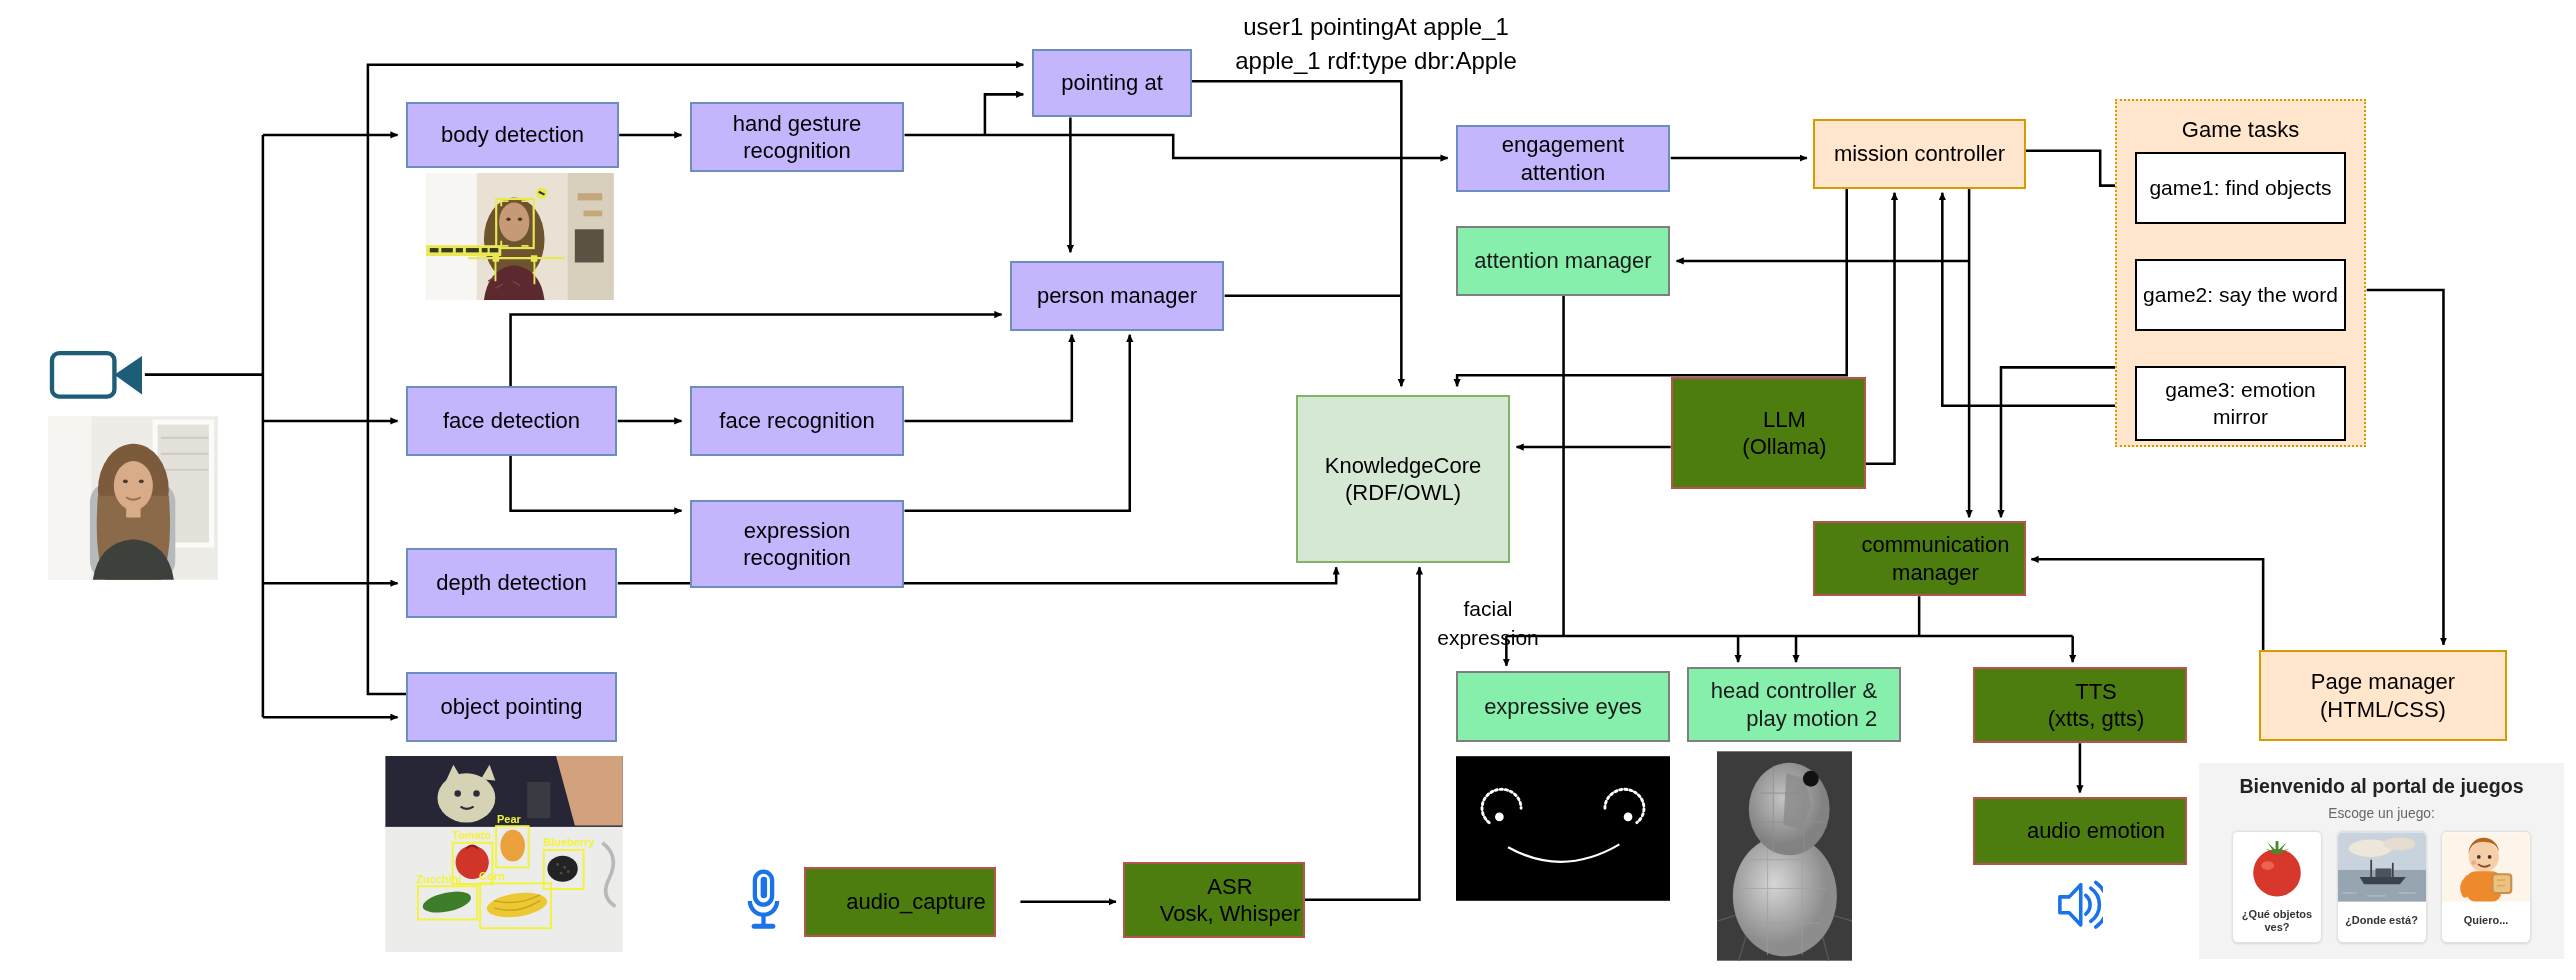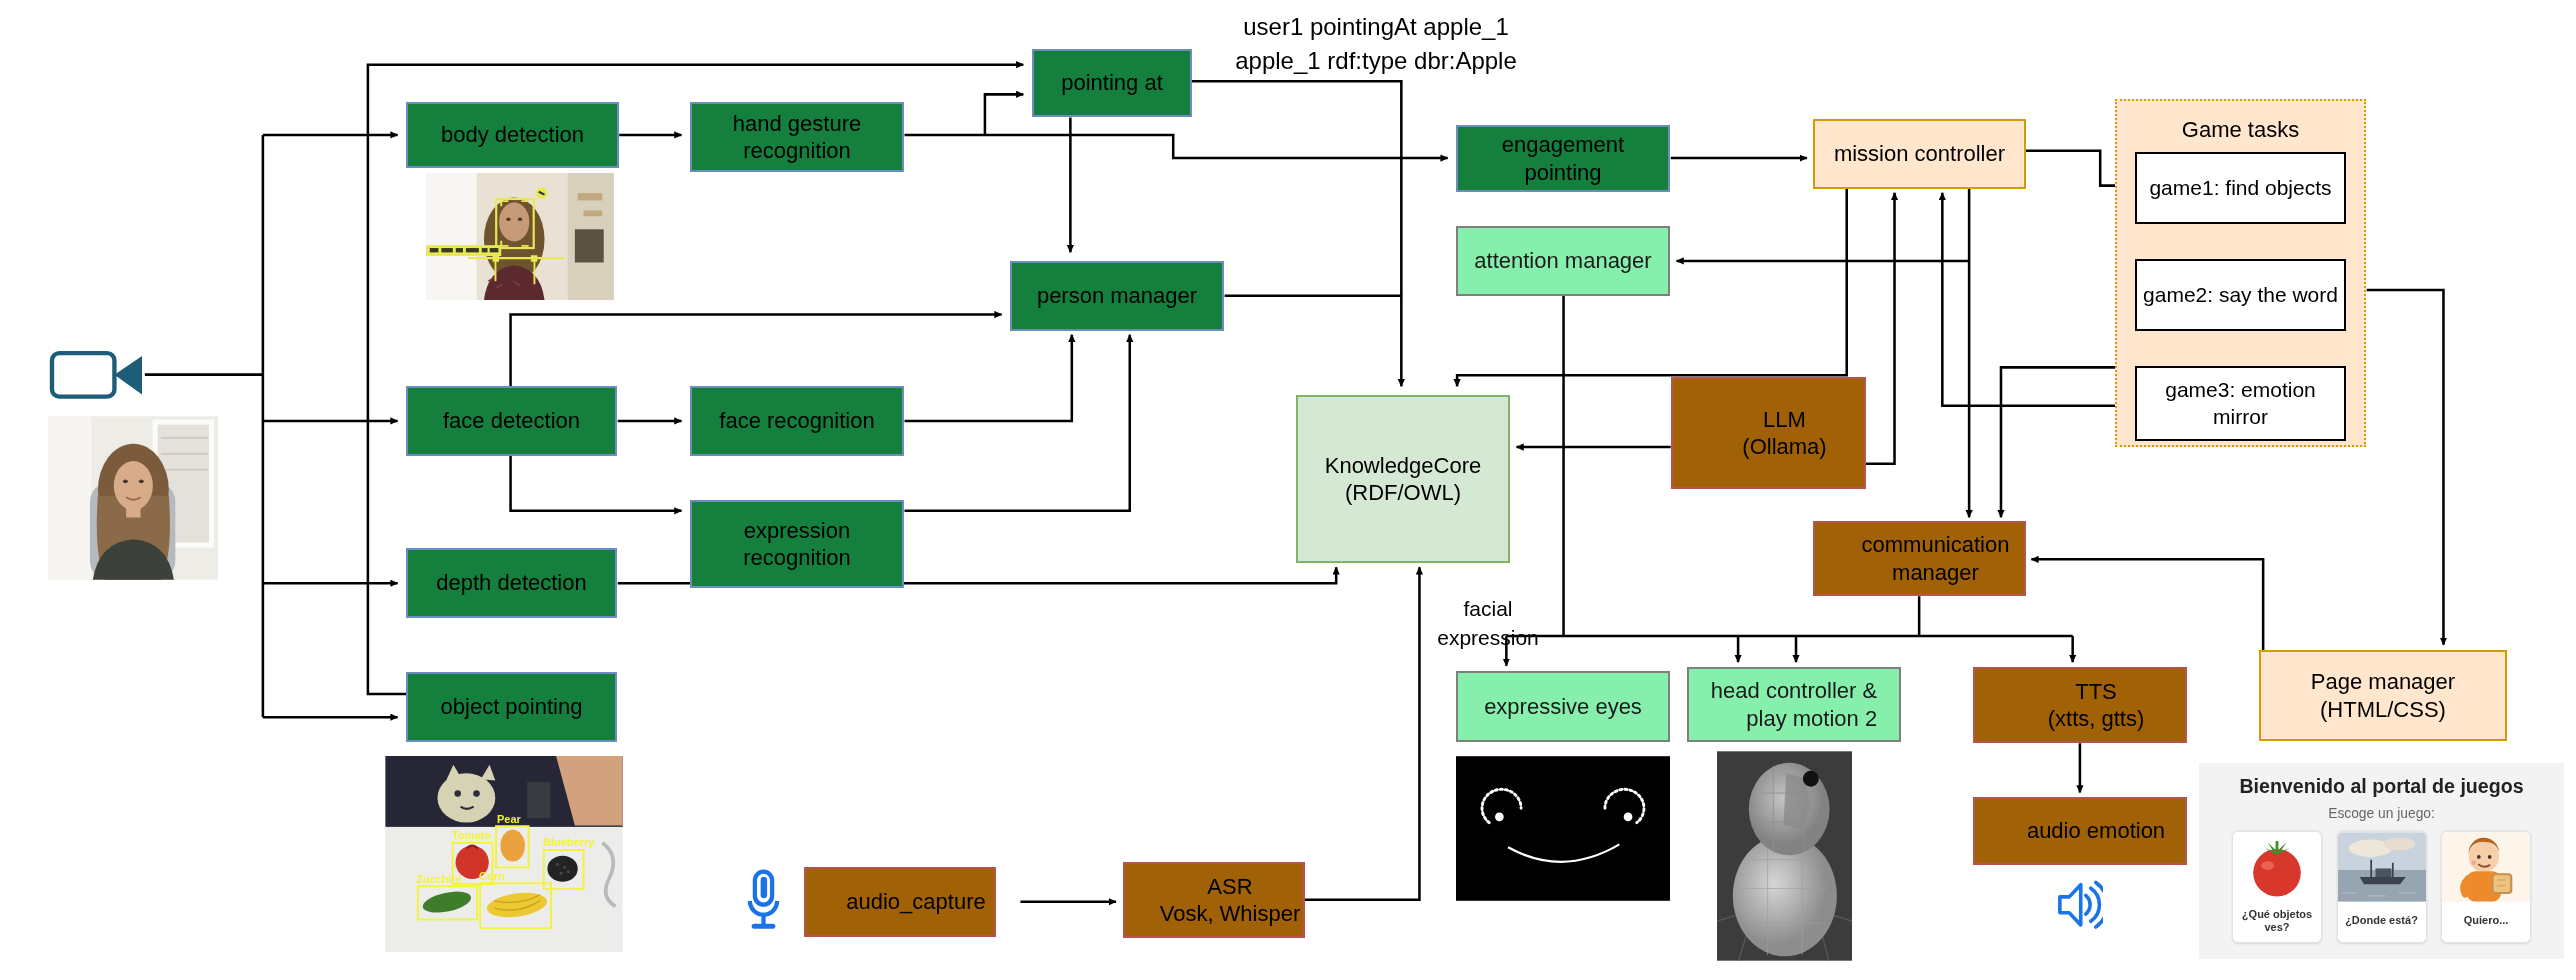--- a/index.html
+++ b/index.html
@@ -2,23 +2,23 @@
 <html style="font-size:11.6px"><head>
 <meta charset="utf-8">
 <style>
   html,body{margin:0;padding:0;}
   body{width:2576px;height:981px;position:relative;background:#ffffff;
        font-family:"Liberation Sans", sans-serif;color:#000;}
   #edges{position:absolute;left:0;top:0;width:2576px;height:981px;z-index:1;}
   .node{position:absolute;display:flex;align-items:center;justify-content:center;
         text-align:center;font-size:22px;line-height:1.25;white-space:pre-line;
         box-sizing:border-box;z-index:2;}
-  .blue{background:#15803d;border:2.2px solid #6c8ebf;}
+  .blue{background:#c4b5fd;border:2.2px solid #6c8ebf;}
   .green{background:#d5e8d4;border:2.2px solid #82b366;}
-  .pink{background:#a16207;border:2.2px solid #b85450;padding-left:32px;}
+  .pink{background:#4d7c0f;border:2.2px solid #b85450;padding-left:32px;}
   .orangebox{background:#ffe6cc;border:2.2px solid #d79b00;}
   .thick{border-width:2.9px;}
   .gray{background:#86efac;border:2.2px solid #7f7f7f;color:#1a1a1a;text-align:right;}
   .whitebox{background:#ffffff;border:2.2px solid #000000;}
   .panel{position:absolute;background:#ffe6cc;border:2.9px dotted #d79b00;box-sizing:border-box;z-index:1;}
   .panel-title{position:absolute;width:100%;text-align:center;top:16px;font-size:22px;}
   .ann{position:absolute;font-size:24px;line-height:1.4;text-align:center;white-space:pre-line;z-index:2;}
   .small-ann{font-size:21px;}
   .img-frame{position:absolute;z-index:2;overflow:hidden;}
   .det-label{position:absolute;color:#f3f338;font-size:11px;font-weight:bold;z-index:3;white-space:nowrap;}
@@ -89,21 +89,21 @@
 <div class="panel" style="left:2115px;top:99px;width:251px;height:348px;">
   <div class="panel-title">Game tasks</div>
 </div>
 
 <div class="node blue" style="left:1032px;top:49px;width:160px;height:68px;">pointing at</div>
 <div class="node blue" style="left:406px;top:102px;width:213px;height:66px;">body detection</div>
 <div class="node blue" style="left:690px;top:102px;width:214px;height:70px;">hand gesture
 recognition</div>
 <div class="node blue" style="left:1010px;top:261px;width:214px;height:70px;">person manager</div>
 <div class="node blue" style="left:1456px;top:125px;width:214px;height:67px;">engagement
-pointing</div>
+attention</div>
 <div class="node gray" style="left:1456px;top:226px;width:214px;height:70px;">attention manager</div>
 <div class="node orangebox" style="left:1813px;top:119px;width:213px;height:70px;">mission controller</div>
 <div class="node blue" style="left:406px;top:386px;width:211px;height:70px;">face detection</div>
 <div class="node blue" style="left:690px;top:386px;width:214px;height:70px;">face recognition</div>
 <div class="node blue" style="left:690px;top:500px;width:214px;height:88px;">expression recognition</div>
 <div class="node blue" style="left:406px;top:548px;width:211px;height:70px;">depth detection</div>
 <div class="node blue" style="left:406px;top:672px;width:211px;height:70px;">object pointing</div>
 <div class="node green" style="left:1296px;top:395px;width:214px;height:168px;">KnowledgeCore
 (RDF/OWL)</div>
 <div class="node pink" style="left:1671px;top:377px;width:195px;height:112px;">LLM

